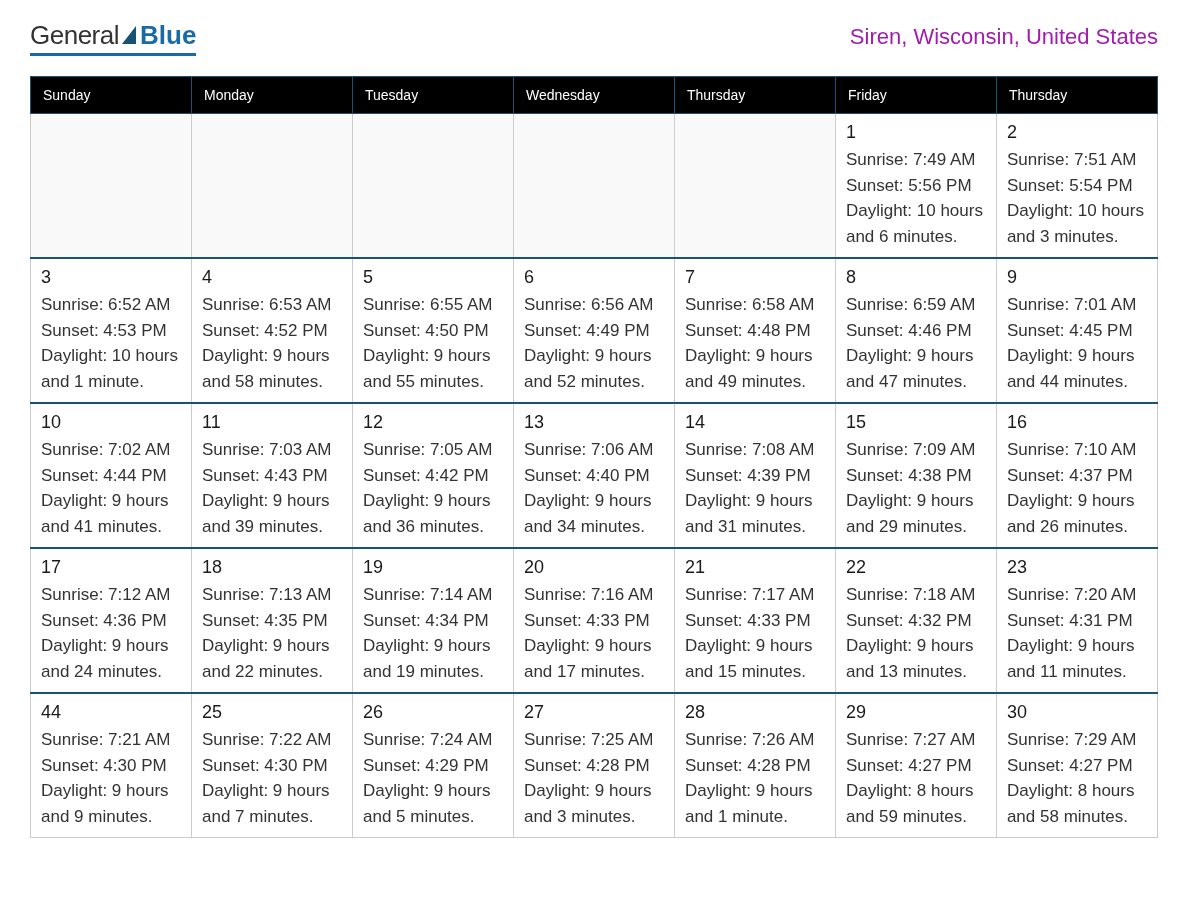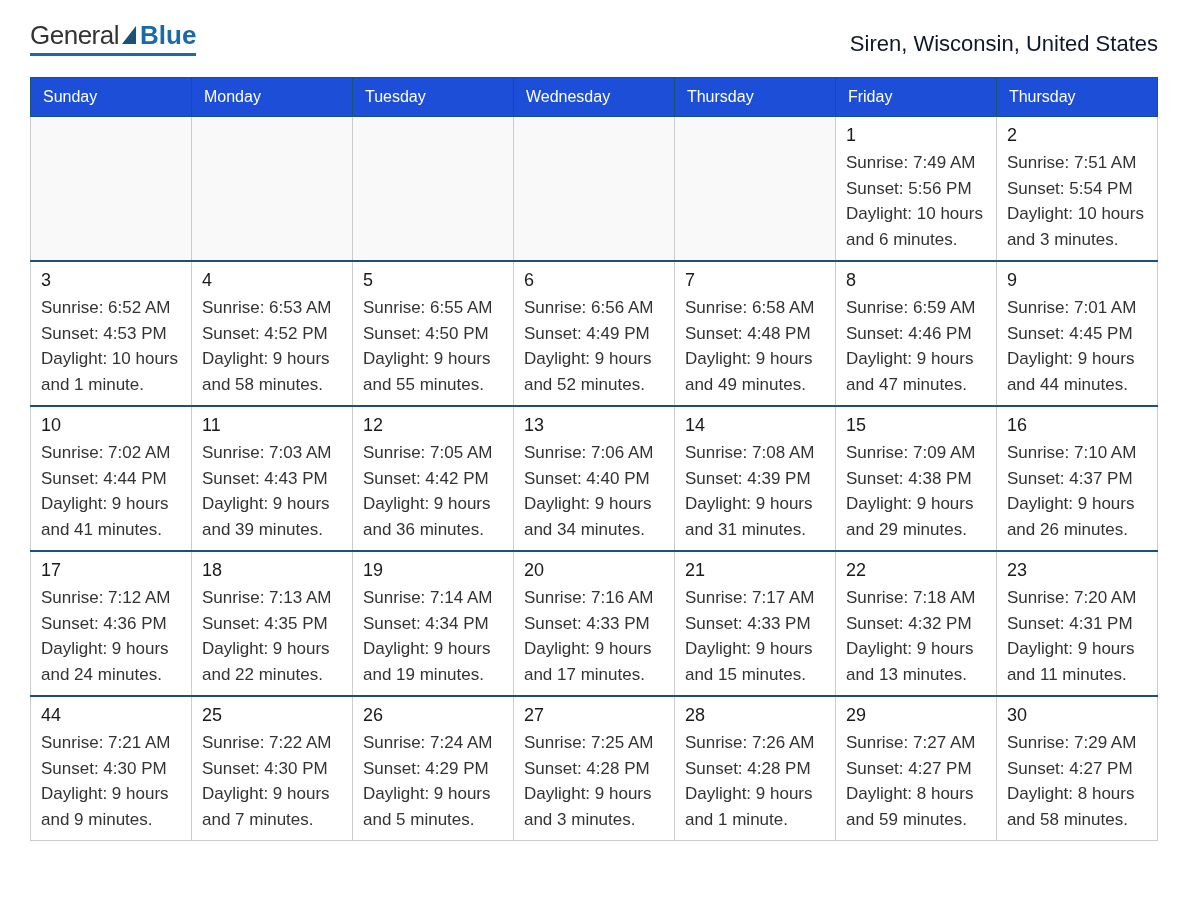--- a/index.html
+++ b/index.html
@@ -55,32 +55,32 @@
       text-align: right;
     }
     .month-title {
       font-size: 52px;
       font-weight: normal;
       color: #1a1a1a;
       letter-spacing: -1px;
     }
     .location-title {
       font-size: 22px;
-      color: #0f172a;
-      margin-top: 11px;
+      color: #a21caf;
+      margin-top: 4px;
     }
     .calendar {
       width: 100%;
       border-collapse: collapse;
       border: 1px solid #999;
     }
     .calendar th {
-      background: #1d4ed8;
+      background: #000000;
       color: #fff;
-      font-size: 16px;
+      font-size: 14px;
       font-weight: normal;
       padding: 10px 12px;
       text-align: left;
       border: 1px solid #1a5276;
     }
     .calendar td {
       width: 14.285%;
       vertical-align: top;
       padding: 8px 10px;
       border: 1px solid #ccc;

